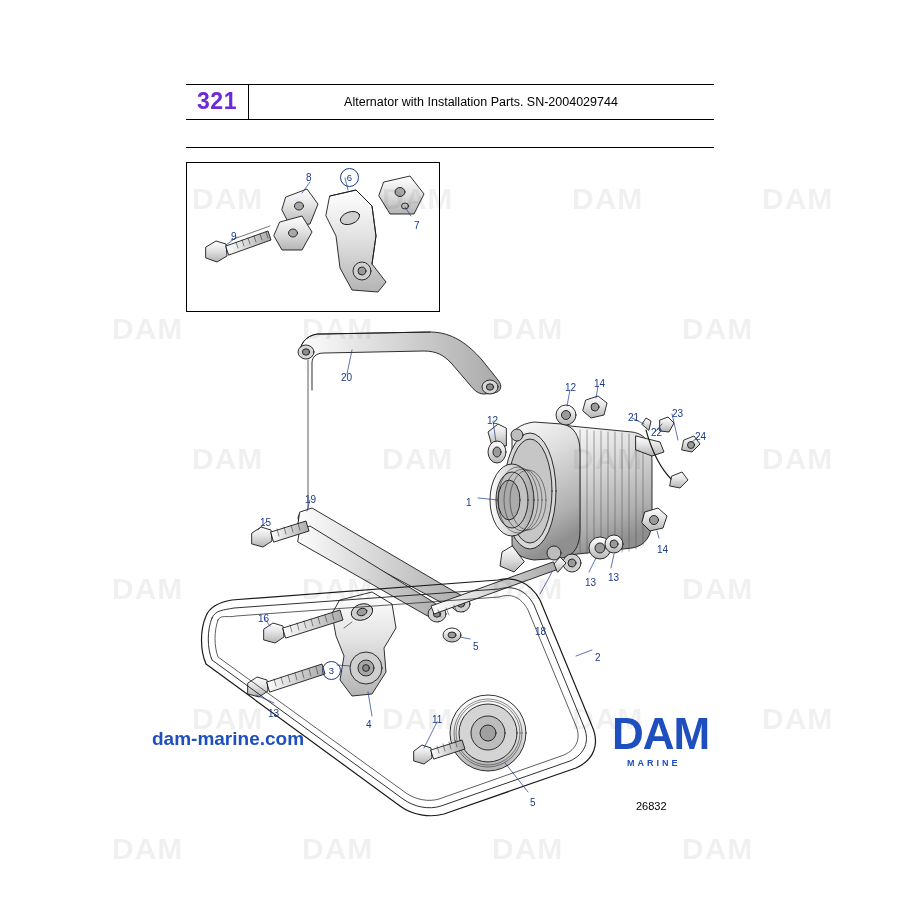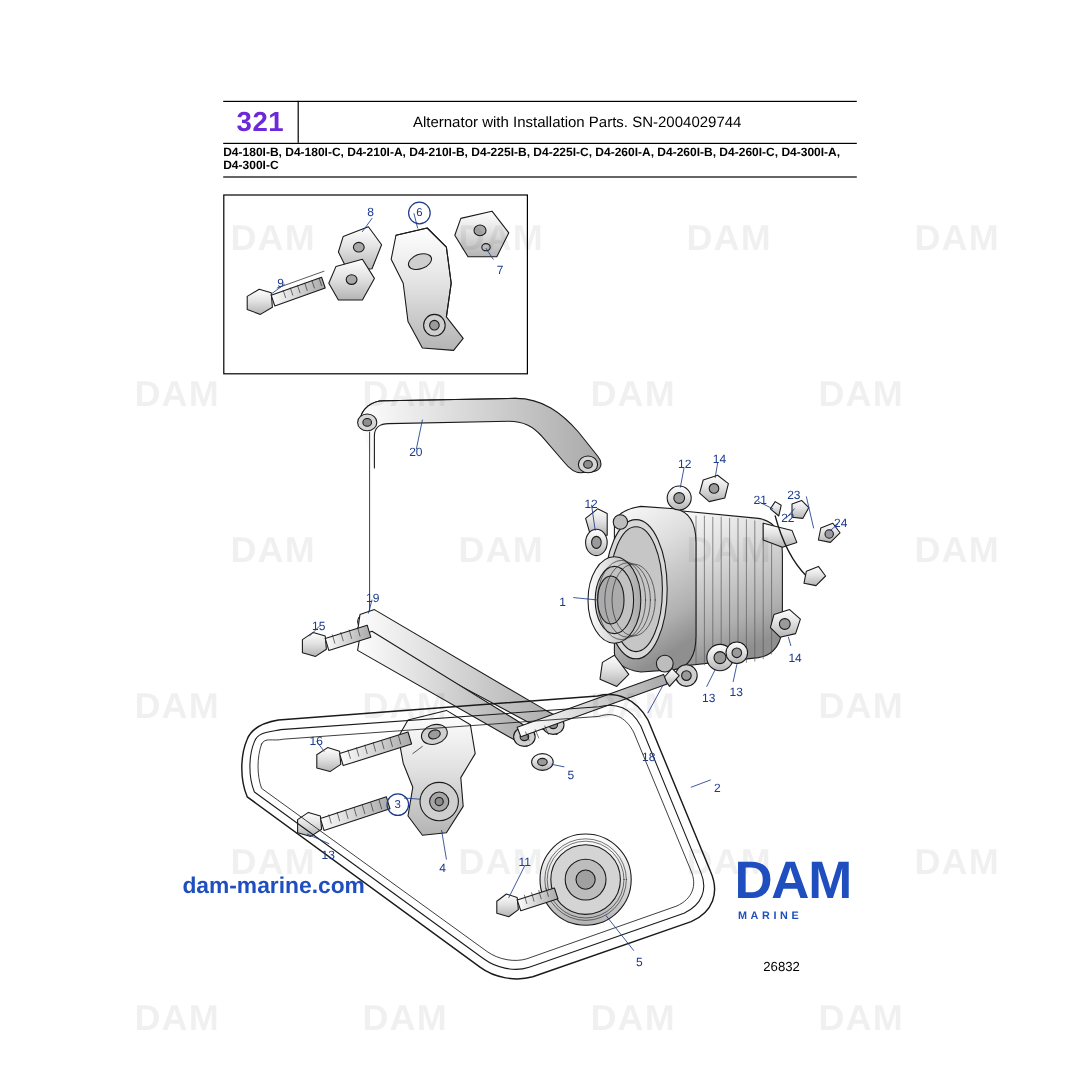--- a/index.html
+++ b/index.html
@@ -154,21 +154,21 @@
     color: #1f4fbf;
     line-height: 44px;
     letter-spacing: -1px;
   }
   .dam-logo .dam-sub {
     font-size: 9px;
     font-weight: bold;
     color: #1f4fbf;
     letter-spacing: 3px;
     margin-top: 2px;
-    margin-left: 3px;
+    margin-left: 15px;
   }
 
   
   .fig-code {
     position: absolute;
     left: 636px;
     top: 800px;
     font-size: 11px;
     color: #000;
     z-index: 7;
@@ -178,21 +178,20 @@
 <body>
 
 <div id="page">
 
   <div class="header-rule" id="hdr-top"></div>
   <div class="num-box">
     <span>321</span>
   </div>
   <div class="hdr-title">Alternator with Installation Parts. SN-2004029744</div>
   <div class="header-rule" id="hdr-mid"></div>
-  <div class="hdr-models">D4-180I-B, D4-180I-C, D4-210I-A, D4-210I-B, D4-225I-B, D4-225I-C, D4-260I-A, D4-260I-B, D4-260I-C, D4-300I-A, D4-300I-C</div>
   <div class="header-rule" id="hdr-bot"></div>
 
   <div class="inset-box"></div>
 
   <svg id="drawing" viewBox="0 0 900 900">
     <defs>
       <linearGradient id="metal" x1="0" y1="0" x2="0" y2="1">
         <stop offset="0%" stop-color="#ffffff"></stop>
         <stop offset="45%" stop-color="#e3e3e3"></stop>
         <stop offset="100%" stop-color="#b4b4b4"></stop>
@@ -446,21 +445,21 @@
       <div class="callout" style="left: 594px; top: 378px;">14</div>
       <div class="callout" style="left: 657px; top: 544px;">14</div>
       <div class="callout" style="left: 260px; top: 517px;">15</div>
       <div class="callout" style="left: 258px; top: 613px;">16</div>
       <div class="callout" style="left: 268px; top: 708px;">13</div>
       <div class="callout" style="left: 535px; top: 598px; margin-top: 28px;">18</div>
       <div class="callout" style="left: 305px; top: 494px;">19</div>
       <div class="callout" style="left: 341px; top: 372px;">20</div>
       <div class="callout" style="left: 628px; top: 412px;">21</div>
       <div class="callout" style="left: 651px; top: 427px;">22</div>
-      <div class="callout" style="left: 656px; top: 408px;">23</div>
+      <div class="callout" style="left: 672px; top: 408px;">23</div>
       <div class="callout" style="left: 695px; top: 431px;">24</div>
     </div>
 
   <div class="wm-layer" id="wm-layer">
       <div class="wm" style="left: 192px; top: 182px;">DAM</div>
       <div class="wm" style="left: 382px; top: 182px;">DAM</div>
       <div class="wm" style="left: 572px; top: 182px;">DAM</div>
       <div class="wm" style="left: 762px; top: 182px;">DAM</div>
       <div class="wm" style="left: 112px; top: 312px;">DAM</div>
       <div class="wm" style="left: 302px; top: 312px;">DAM</div>

